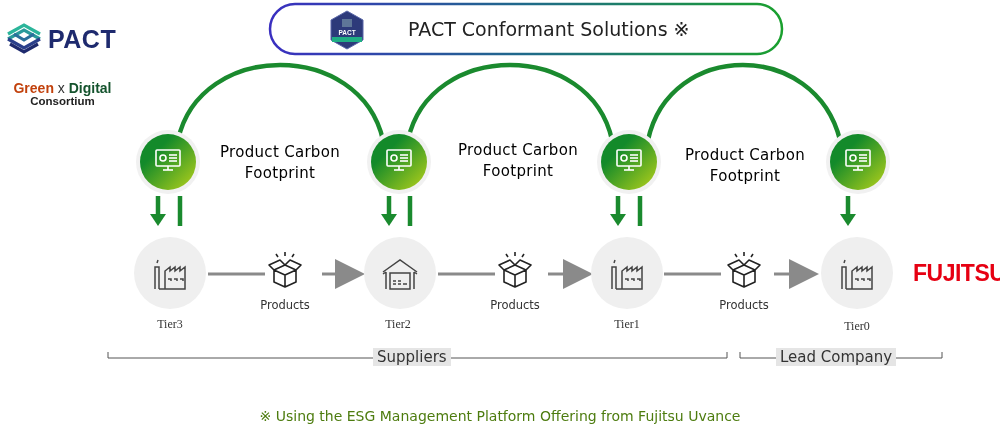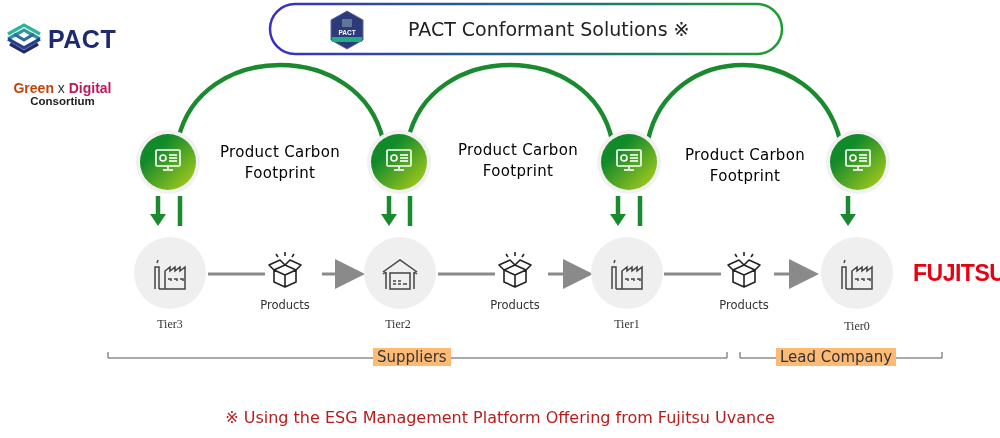--- a/index.html
+++ b/index.html
@@ -4,28 +4,28 @@
 <style>
   html,body{margin:0;padding:0;background:#fff;}
   body{width:1000px;height:438px;position:relative;overflow:hidden;font-family:"DejaVu Sans",sans-serif;color:#333;}
   .abs{position:absolute;}
   .logo-pact{left:6px;top:22px;display:flex;align-items:center;gap:6px;}
   .logo-pact .word{font-family:"Liberation Sans",sans-serif;font-weight:bold;font-size:25px;color:#1e2a6e;letter-spacing:0.5px;}
   .gxd{left:0;top:80px;width:125px;text-align:center;font-family:"Liberation Sans",sans-serif;}
   .gxd .l1{font-size:14px;font-weight:bold;}
   .gxd .green{color:#c2410c;}
   .gxd .x{color:#333;font-weight:normal;}
-  .gxd .blue{color:#be185d;}
+  .gxd .blue{color:#14532d;}
   .gxd .l2{font-size:11.5px;font-weight:bold;color:#222;margin-top:-1px;}
   .banner-text{left:408px;top:18px;font-family:"DejaVu Sans",sans-serif;font-size:19px;color:#222;}
   .pcf{font-size:15px;line-height:21px;text-align:center;color:#000000;letter-spacing:0.3px;}
   .tier-label{font-size:12px;color:#333;width:60px;text-align:center;font-family:Liberation Serif, serif;}
   .prod-label{font-size:11.5px;color:#333;width:80px;text-align:center;}
-  .bracket-label{font-size:15px;color:#333;background:#fdba74;padding:0 4px;}
-  .footnote{left:0;width:1000px;top:408px;text-align:center;font-size:16px;color:#b91c1c;}
+  .bracket-label{font-size:15px;color:#333;background:#e5e5e5;padding:0 4px;}
+  .footnote{left:0;width:1000px;top:408px;text-align:center;font-size:14px;color:#4d7c0f;}
   .fujitsu{left:913px;top:260px;font-family:"Liberation Sans",sans-serif;font-weight:bold;font-size:23px;color:#e60012;letter-spacing:-0.5px;}
 </style>
 </head>
 <body>
 
 <div class="abs logo-pact">
   <svg width="36" height="34" viewBox="0 0 36 34">
     <g fill="none" stroke-width="3.2" stroke-linejoin="miter">
       <polyline points="2,12 18,3 34,12" stroke="#2bb59a"></polyline>
       <polyline points="2,17 18,8 34,17" stroke="#2a9a9a"></polyline>

